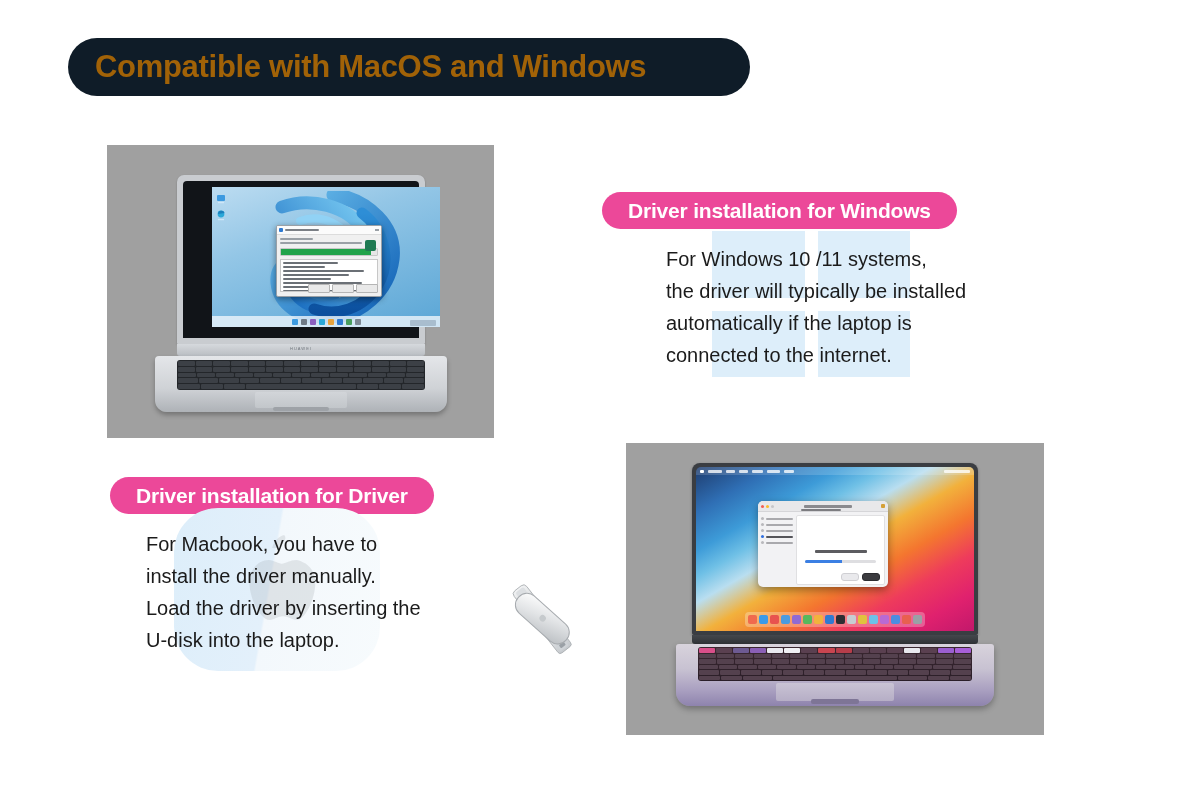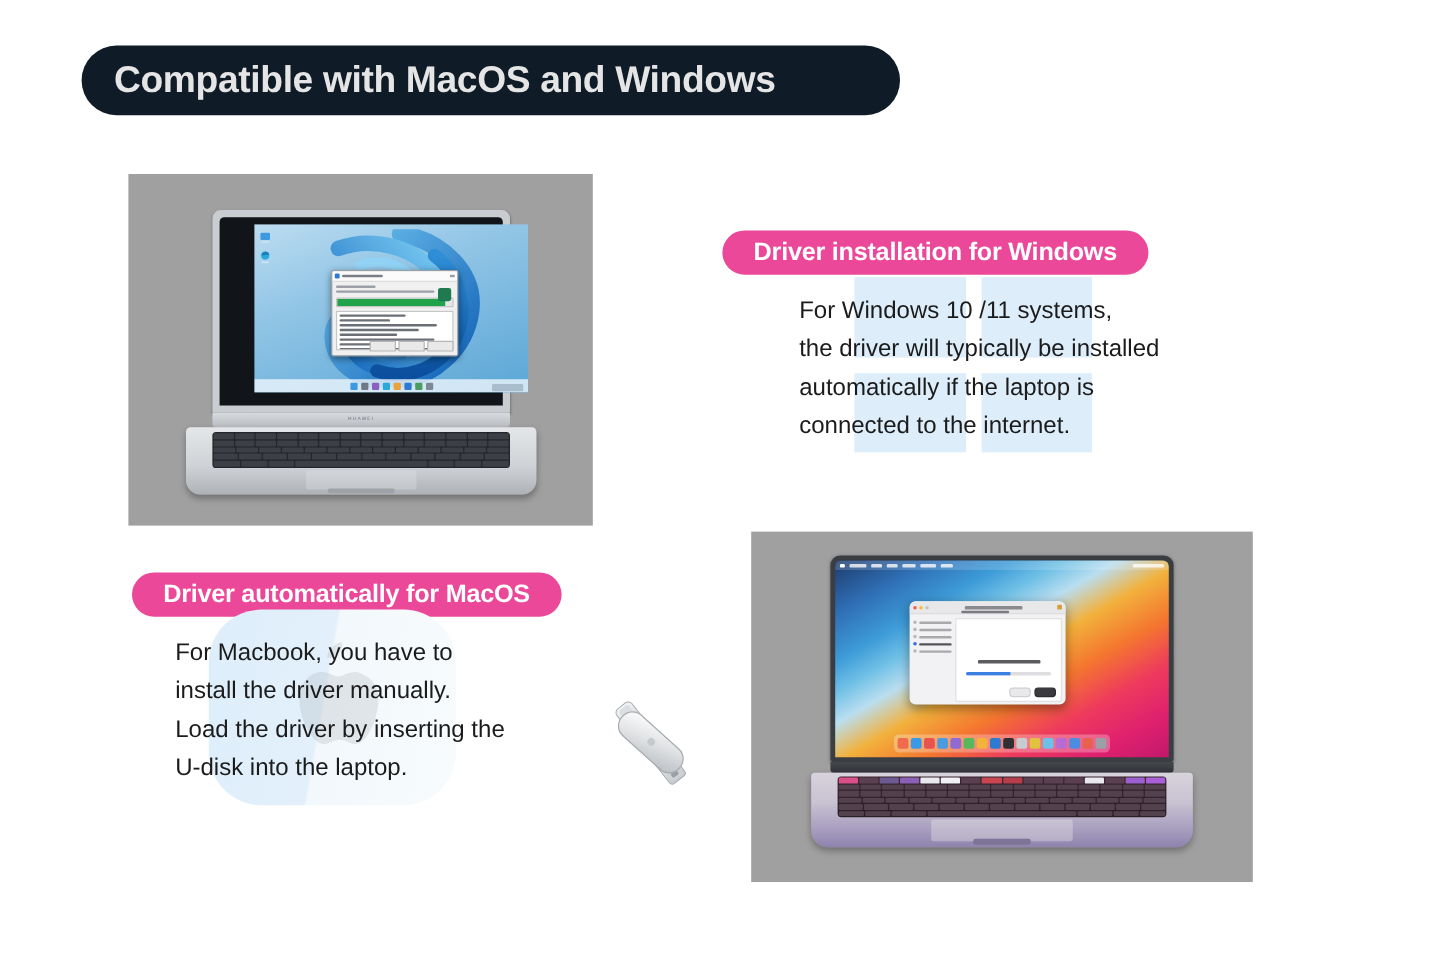--- a/index.html
+++ b/index.html
@@ -25,21 +25,21 @@
     width: 682px;
     height: 58px;
     background: #0f1c28;
     border-radius: 29px;
     display: flex;
     align-items: center;
     box-sizing: border-box;
     padding-left: 27px;
   }
   .title-pill-text {
-    color: #e5e5e5;
+    color: #a16207;
     font-size: 31px;
     font-weight: bold;
     letter-spacing: -0.3px;
     white-space: nowrap;
   }
 
   
   .head-pill {
     position: absolute;
     background: #ec4899;
@@ -530,21 +530,21 @@
 </div>
 
 <div class="wm-macos">
   <svg viewBox="0 0 80 96" width="96" height="115">
     <path d="M56 23c-5 0-9 3-12 3s-7-3-11-3c-8 0-16 7-16 19 0 13 9 31 17 31 4 0 6-3 11-3s7 3 11 3c8 0 16-18 16-31 0-9-5-15-10-17-2-1-4-2-6-2z" fill="#9aa0a6"></path>
     <path d="M46 2c-4 1-9 5-10 11 5 1 10-4 11-8 0-1 0-2-1-3z" fill="#9aa0a6"></path>
   </svg>
 </div>
 
 <div class="head-pill macos">
-  <span class="head-pill-text">Driver automatically for MacOS</span>
+  <span class="head-pill-text">Driver installation for Driver</span>
 </div>
 
 <div class="body-text macos">For Macbook, you have to
 install the driver manually.
 Load the driver by inserting the
 U-disk into the laptop.</div>
 
 <div class="usb-wrap">
   <svg viewBox="0 0 96 82" width="96" height="82">
     <defs>

